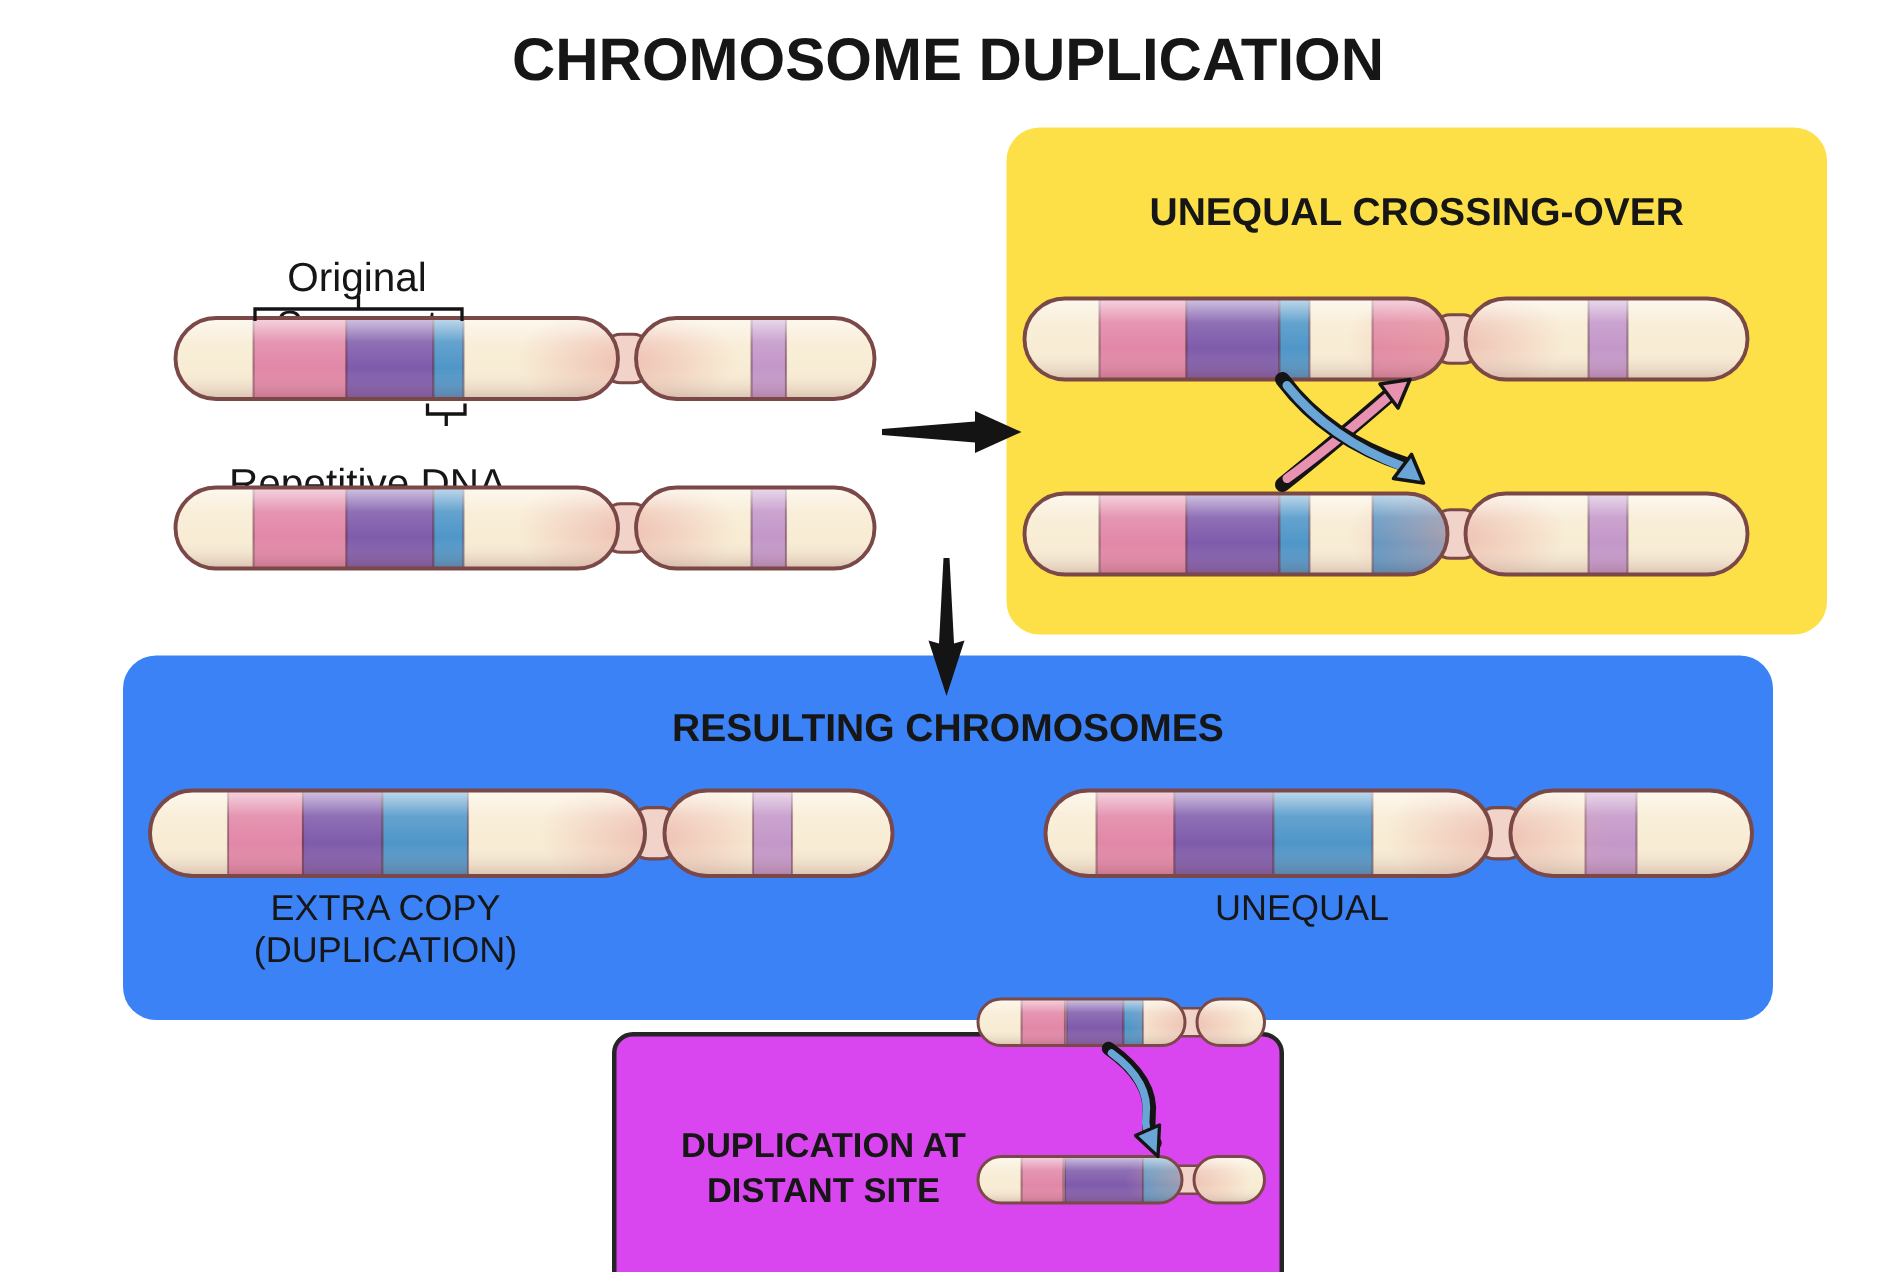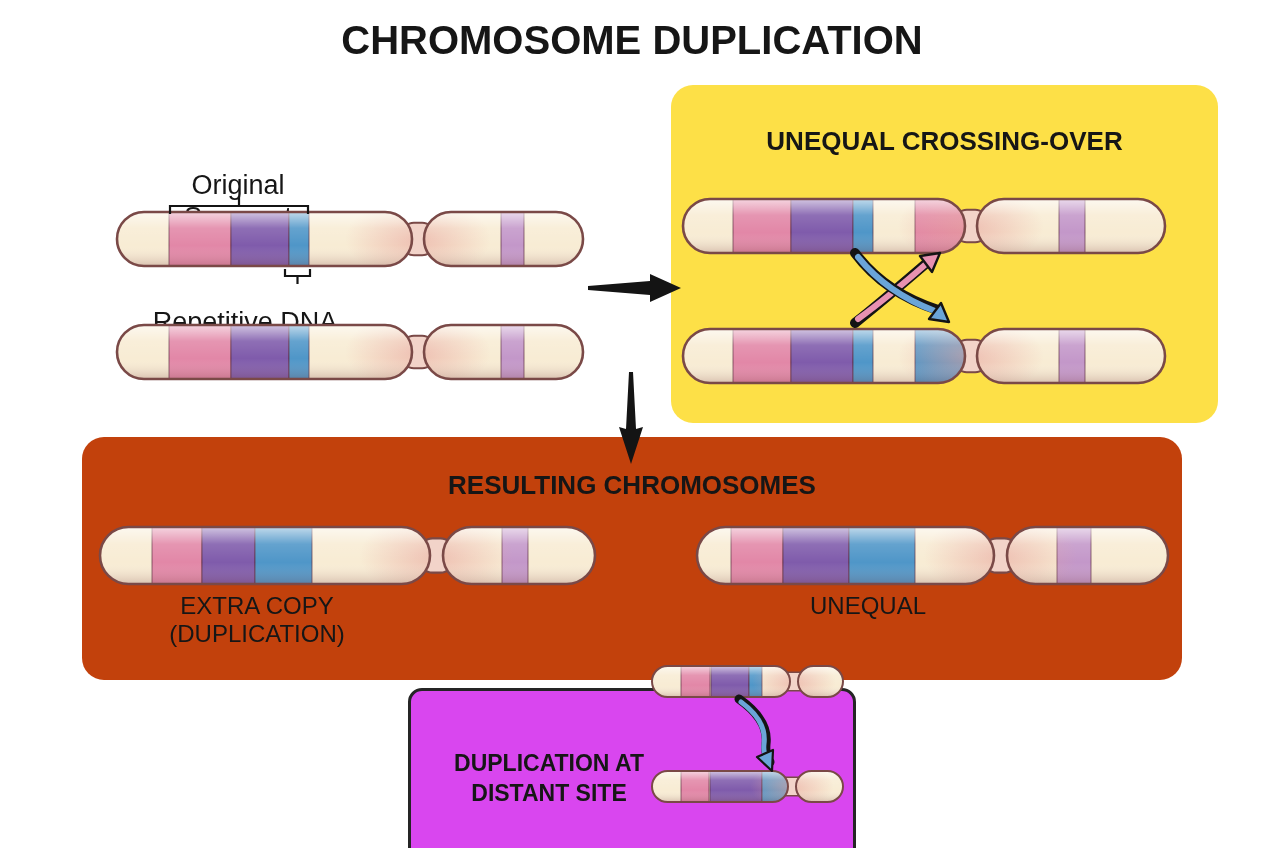--- a/index.html
+++ b/index.html
@@ -22,21 +22,21 @@
 
 <div class="page">
 
   <div class="title">CHROMOSOME DUPLICATION</div>
 
 
   <div class="panel" style="left: 671px; top: 85px; width: 535px; height: 338px; background: #fde047; padding-left: 12px;">
     <div class="panel-heading" style="top:41px;">UNEQUAL CROSSING-OVER</div>
   </div>
 
-  <div class="panel" style="left: 82px; top: 437px; width: 1100px; height: 243px; background: #c2410c;">
+  <div class="panel" style="left: 82px; top: 437px; width: 1100px; height: 243px; background: #3b82f6;">
     <div class="panel-heading" style="top:33px;">RESULTING CHROMOSOMES</div>
   </div>
 
   <div class="inset-box" style="left: 408px; top: 688px; width: 442px; height: 170px; background: #d946ef;">
     <div class="inset-heading" style="left:18px;top:58px;width:240px;">
       <span>DUPLICATION AT</span><br>
       <span>DISTANT SITE</span>
     </div>
   </div>
 

